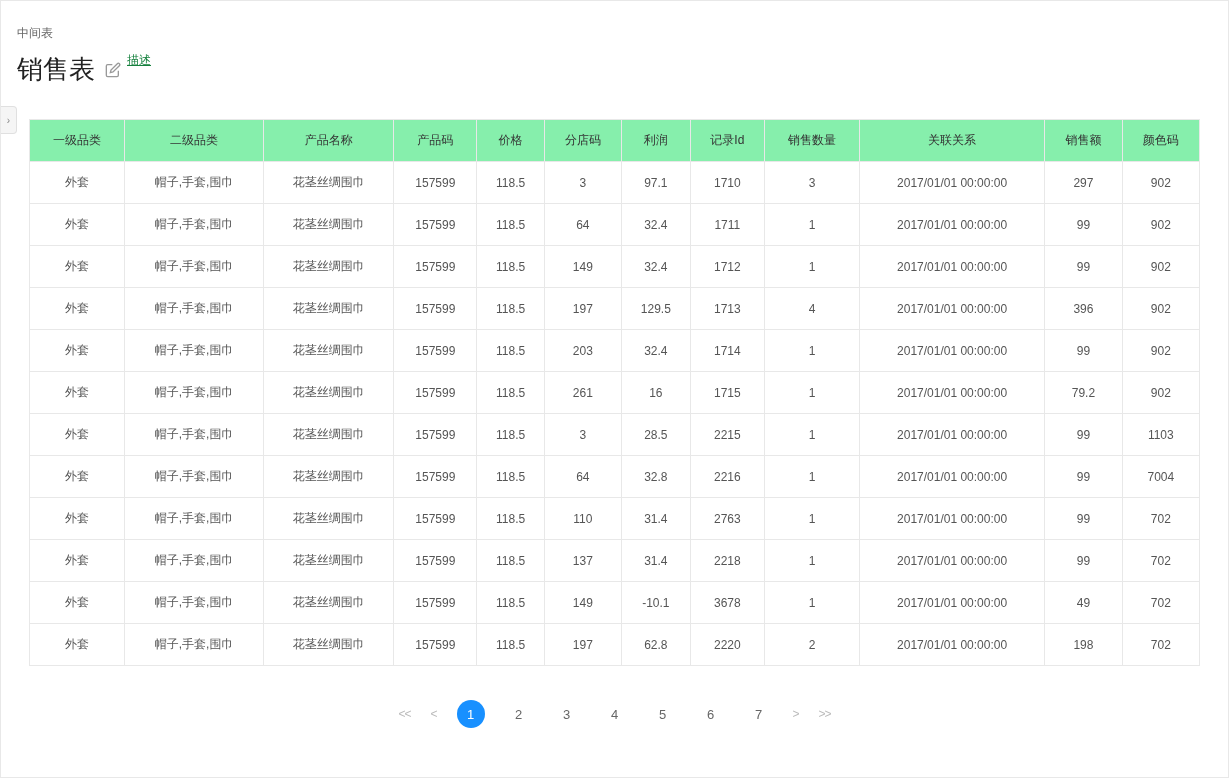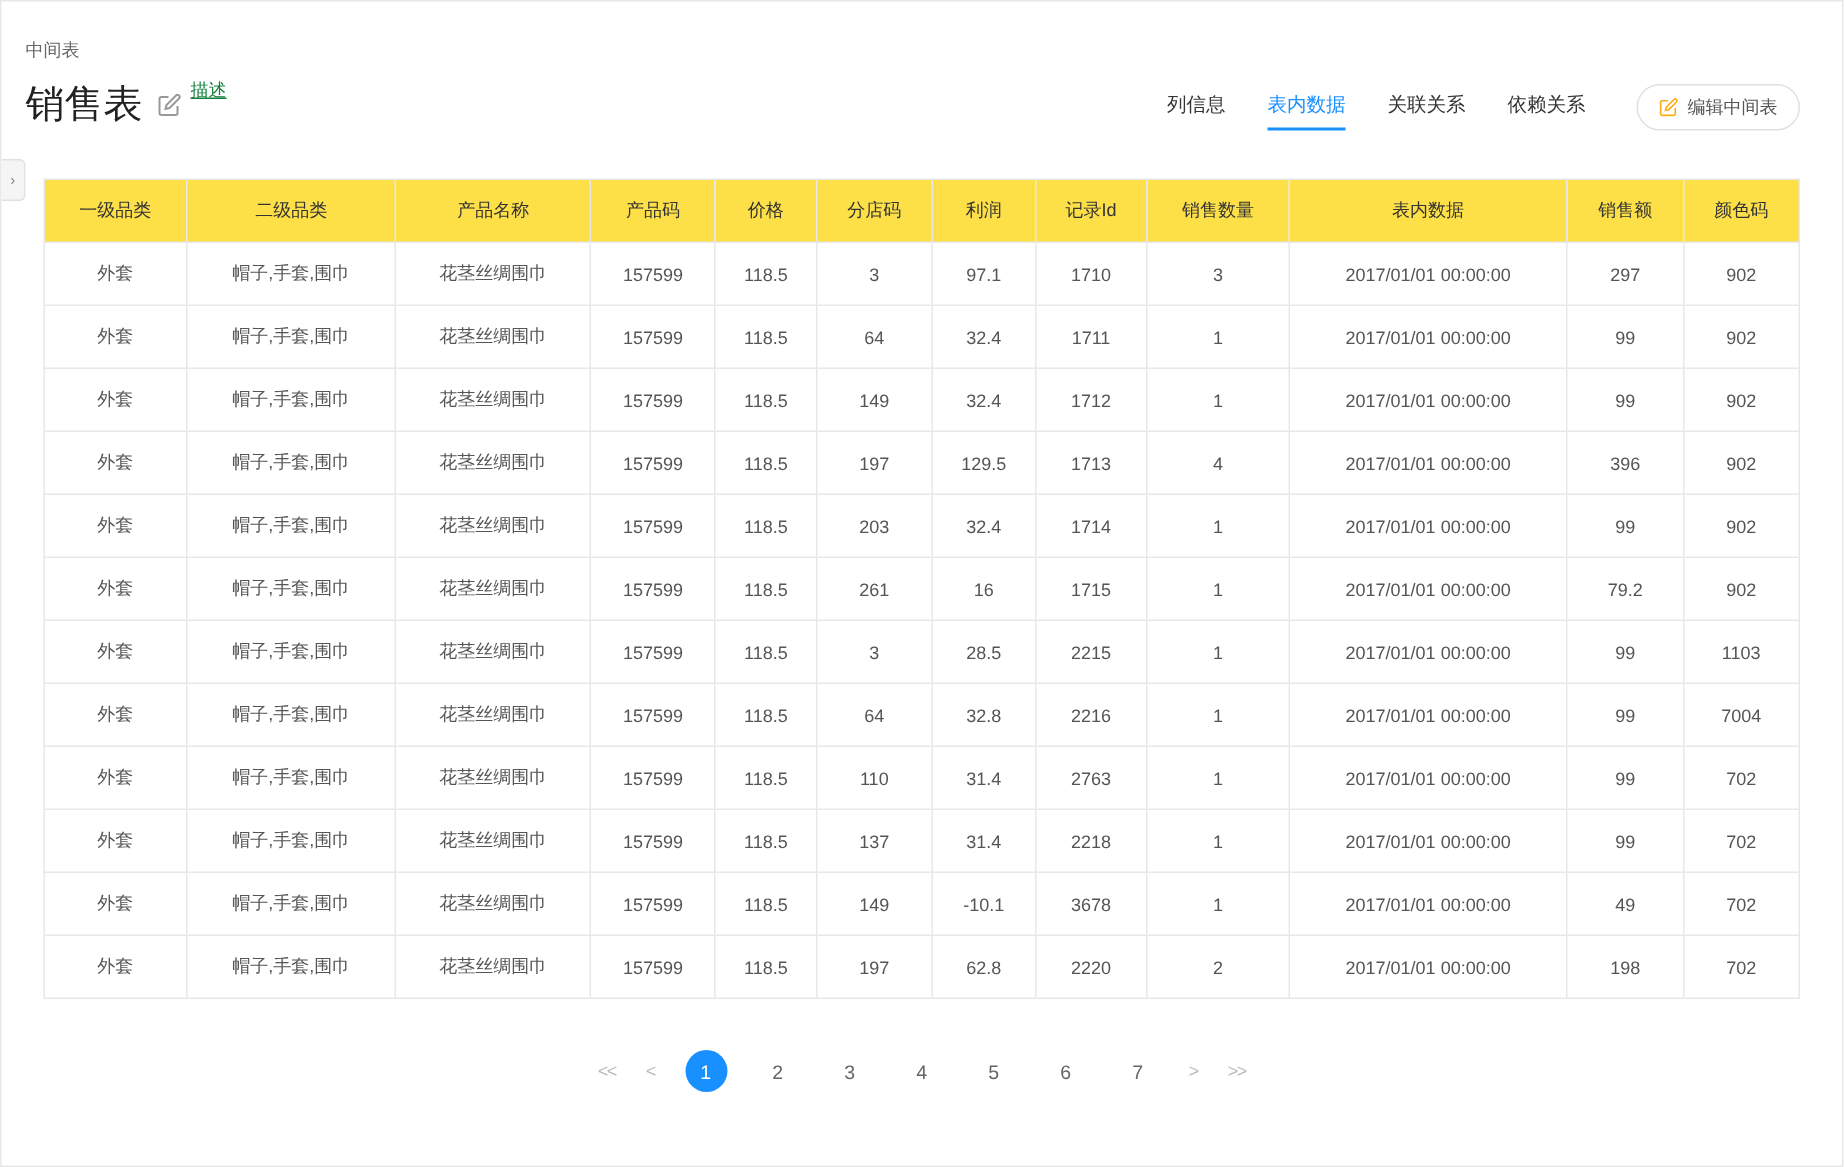--- a/index.html
+++ b/index.html
@@ -117,21 +117,21 @@
     }
     th, td {
       border: 1px solid #e8e8e8;
       padding: 12px 8px;
       text-align: center;
       color: #333;
     }
     th {
       font-weight: 500;
       color: #333;
-      background: #fde047;
+      background: #86efac;
     }
     td {
       color: #555;
     }
     .pagination {
       display: flex;
       align-items: center;
       justify-content: center;
       gap: 20px;
       padding: 24px 0;
@@ -174,50 +174,37 @@
           <span class="title">销售表</span>
           <span class="edit-title-icon">
             <svg viewBox="0 0 24 24" fill="none" stroke="currentColor" stroke-width="2">
                 <path d="M11 4H4a2 2 0 0 0-2 2v14a2 2 0 0 0 2 2h14a2 2 0 0 0 2-2v-7"></path>
                 <path d="M18.5 2.5a2.121 2.121 0 0 1 3 3L12 15l-4 1 1-4 9.5-9.5z"></path>
               </svg>
           </span>
         </div>
         <span class="desc">描述</span>
       </div>
-      <div class="tabs">
-        <span class="tab">列信息</span>
-        <span class="tab active">表内数据</span>
-        <span class="tab">关联关系</span>
-        <span class="tab">依赖关系</span>
-        <span class="edit-table-btn">
-          <svg viewBox="0 0 24 24" fill="none" stroke="currentColor" stroke-width="2">
-              <path d="M11 4H4a2 2 0 0 0-2 2v14a2 2 0 0 0 2 2h14a2 2 0 0 0 2-2v-7"></path>
-              <path d="M18.5 2.5a2.121 2.121 0 0 1 3 3L12 15l-4 1 1-4 9.5-9.5z"></path>
-            </svg>
-          <span>编辑中间表</span>
-        </span>
-      </div>
     </div>
   </div>
 
   <div class="table-wrap">
     <table>
       <thead>
         <tr id="header-row">
             <th>一级品类</th>
             <th>二级品类</th>
             <th>产品名称</th>
             <th>产品码</th>
             <th>价格</th>
             <th>分店码</th>
             <th>利润</th>
             <th>记录Id</th>
             <th>销售数量</th>
-            <th>表内数据</th>
+            <th>关联关系</th>
             <th>销售额</th>
             <th>颜色码</th>
           </tr>
       </thead>
       <tbody id="body-rows">
           <tr>
             <td>外套</td>
             <td>帽子,手套,围巾</td>
             <td>花茎丝绸围巾</td>
             <td>157599</td>

